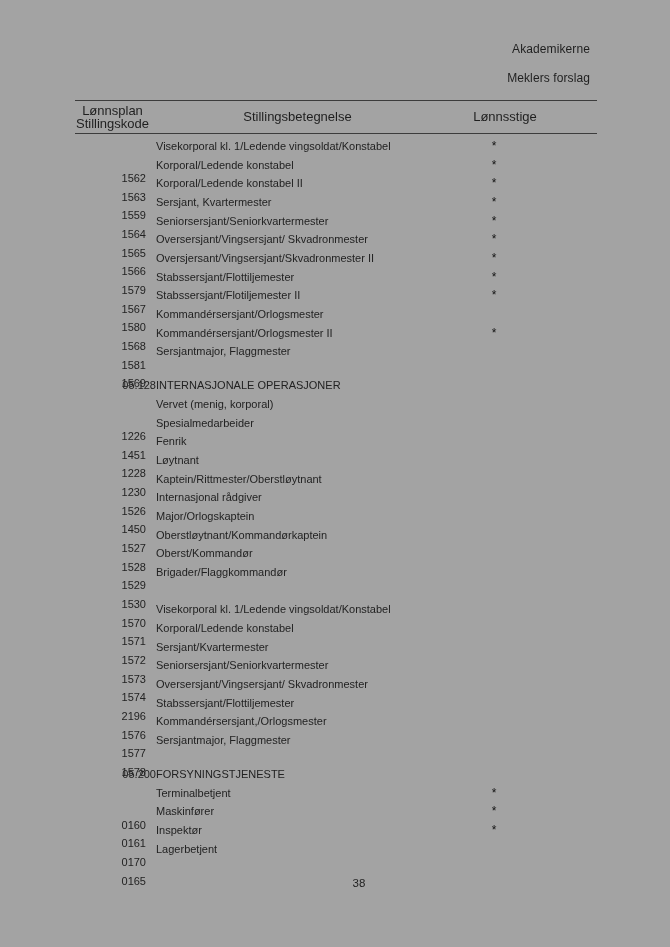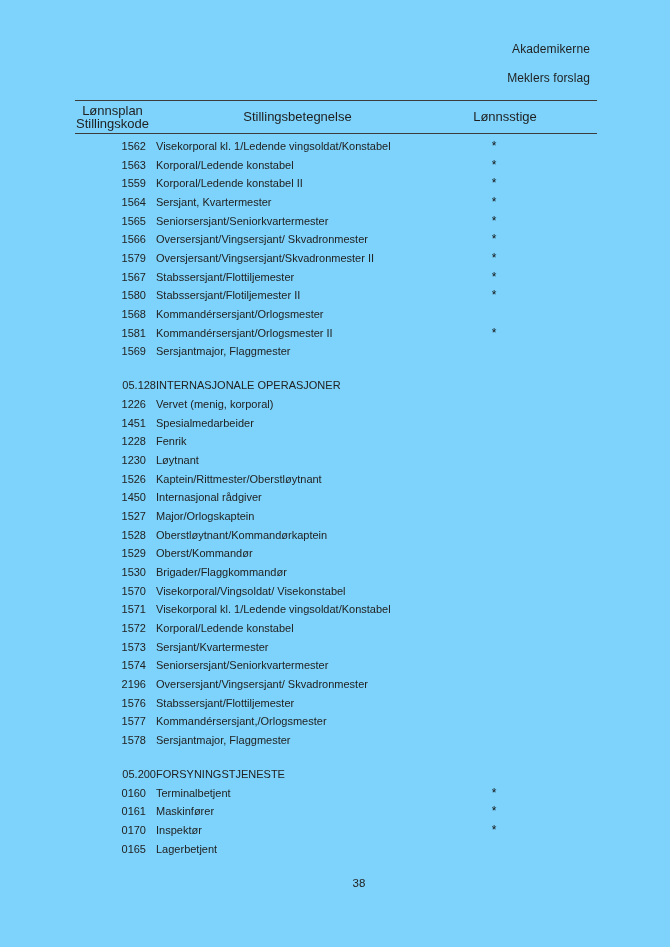--- a/index.html
+++ b/index.html
@@ -3,21 +3,21 @@
 <meta charset="utf-8">
 <style>
   html,body{margin:0;padding:0;}
   body{
     width:670px;height:947px;background:#ffffff;
     font-family:"Liberation Sans", sans-serif;
     color:#232323;
     position:relative;
     -webkit-font-smoothing:antialiased;
   }
-  .page{position:absolute;inset:0;background:#7dd3fc;overflow:hidden;}
+  .page{position:absolute;inset:0;background:#a3a3a3;overflow:hidden;}
 
   .hdr-line{
     position:absolute;right:80px;text-align:right;
     font-size:12px;color:#1f1f1f;letter-spacing:.1px;
   }
   .hdr-1{top:42px;}
   .hdr-2{top:71px;}
 
   .table{position:absolute;left:75px;top:100px;width:522px;}
 
@@ -33,21 +33,21 @@
   .th{text-align:center;line-height:13.5px;}
   .th-plan div{white-space:nowrap;}
 
   .tbody{padding-top:3px;}
   .row{
     display:grid;
     grid-template-columns:71px 10px 298px 80px 1fr;
     height:18.66px;line-height:18.66px;
     font-size:11px;color:#222;
   }
-  .cell-code{text-align:right;}
+  .cell-code{text-align:right;margin-top:32px;}
   .cell-title{white-space:nowrap;overflow:hidden;}
   .cell-stige{text-align:center;font-size:12px;color:#111;}
 
   .section-row{
     display:grid;
     grid-template-columns:81px 298px 1fr;
     height:18.66px;line-height:18.66px;
     font-size:11px;color:#222;
     margin-top:15.5px;
   }
@@ -233,21 +233,20 @@
         <div class="row">
           <div class="cell-code">1530</div>
           <div></div>
           <div class="cell-title">Brigader/Flaggkommandør</div>
           <div class="cell-stige"></div>
           <div></div>
         </div>
         <div class="row">
           <div class="cell-code">1570</div>
           <div></div>
-          <div class="cell-title">Visekorporal/Vingsoldat/ Visekonstabel</div>
           <div class="cell-stige"></div>
           <div></div>
         </div>
         <div class="row">
           <div class="cell-code">1571</div>
           <div></div>
           <div class="cell-title">Visekorporal kl. 1/Ledende vingsoldat/Konstabel</div>
           <div class="cell-stige"></div>
           <div></div>
         </div>

